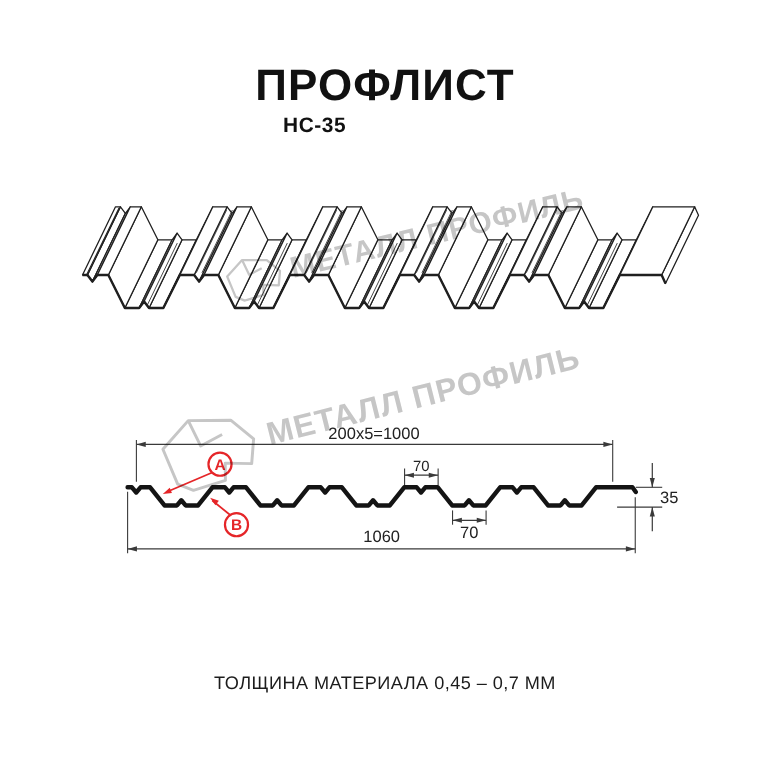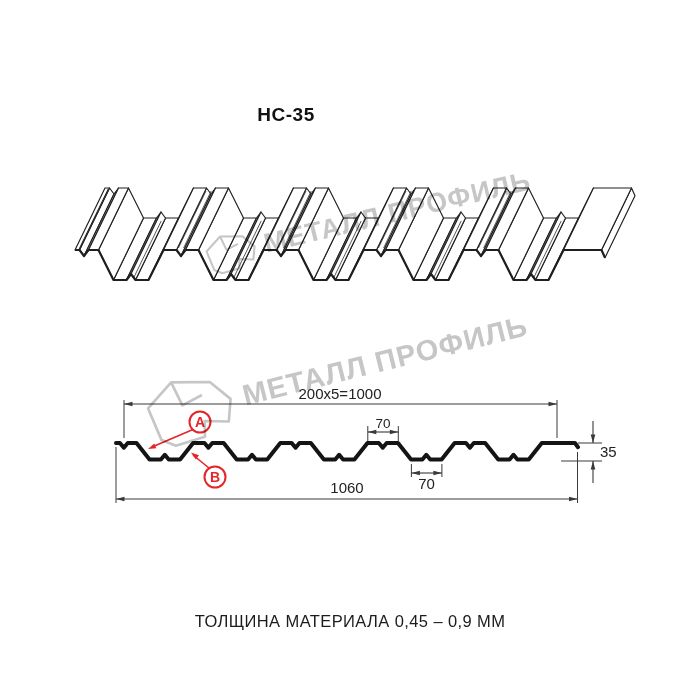--- a/index.html
+++ b/index.html
@@ -22,20 +22,21 @@
   svg text{font-family:"Liberation Sans",sans-serif;}
   .dimtxt{font-size:15px;fill:#222;}
   .dimtxt-s{font-size:13.5px;fill:#222;}
   .callout-letter{font-size:14px;font-weight:700;}
 </style>
 </head>
 <body>
 
 <div id="stage" style="--accent: #e52528; --wm: #c6c6c6;">
 
+  <div class="title">ПРОФЛИСТ</div>
   <div class="subtitle">НС-35</div>
 
   <svg id="drawing" width="700" height="700" viewBox="0 0 700 700">
     <g id="iso3d">
         <polygon points="113.5,280 126.5,280 156.5,218 143.5,218" fill="#ffffff" stroke="#1f1f1f" stroke-width="1.15" stroke-linejoin="round"></polygon>
         <polygon points="135.5,280 148.5,280 178.5,218 165.5,218" fill="#ffffff" stroke="#1f1f1f" stroke-width="1.15" stroke-linejoin="round"></polygon>
         <polygon points="213.5,280 226.5,280 256.5,218 243.5,218" fill="#ffffff" stroke="#1f1f1f" stroke-width="1.15" stroke-linejoin="round"></polygon>
         <polygon points="235.5,280 248.5,280 278.5,218 265.5,218" fill="#ffffff" stroke="#1f1f1f" stroke-width="1.15" stroke-linejoin="round"></polygon>
         <polygon points="313.5,280 326.5,280 356.5,218 343.5,218" fill="#ffffff" stroke="#1f1f1f" stroke-width="1.15" stroke-linejoin="round"></polygon>
         <polygon points="335.5,280 348.5,280 378.5,218 365.5,218" fill="#ffffff" stroke="#1f1f1f" stroke-width="1.15" stroke-linejoin="round"></polygon>
@@ -167,14 +168,14 @@
   </div>
 
   <div class="wm" id="wm2">
     <svg width="92" height="68" viewBox="0 0 100 76">
       <path d="M10,64 L4,26 L36,4 L78,14 L96,38 L88,62 L62,55 L58,72 L24,74 Z" fill="none" stroke="var(--wm)" stroke-width="3" stroke-linejoin="round"></path>
       <path d="M36,4 L42,32 L66,26" fill="none" stroke="var(--wm)" stroke-width="3" stroke-linejoin="round"></path>
     </svg>
     <span class="wm-text" style="color: rgb(198, 198, 198);">МЕТАЛЛ ПРОФИЛЬ</span>
   </div>
 
-  <div class="footer">ТОЛЩИНА МАТЕРИАЛА 0,45 – 0,9 ММ</div>
+  <div class="footer">ТОЛЩИНА МАТЕРИАЛА 0,45 – 0,7 ММ</div>
 </div>
 
 </body></html>

